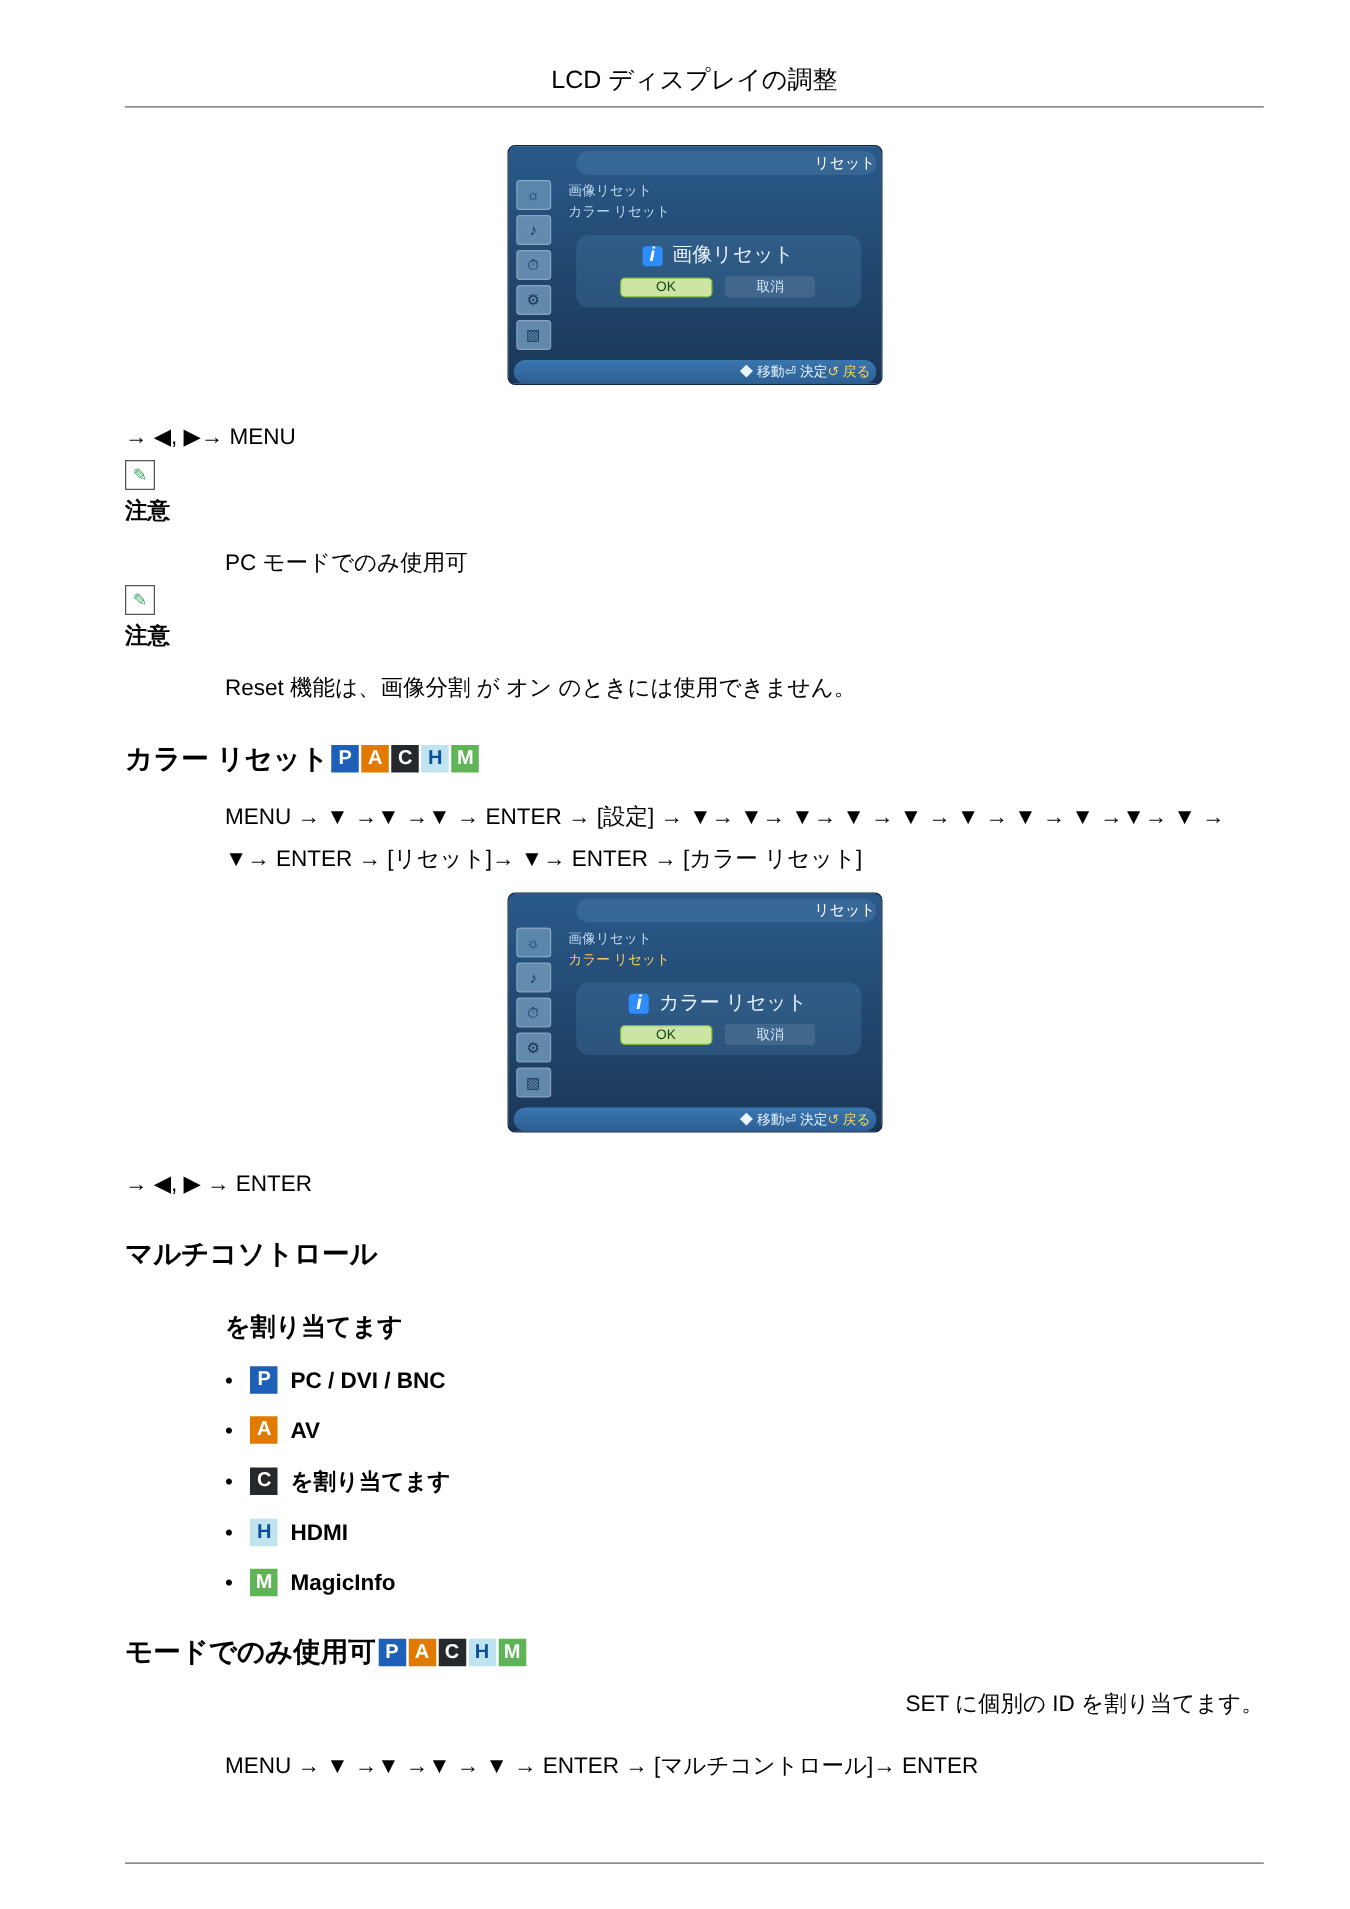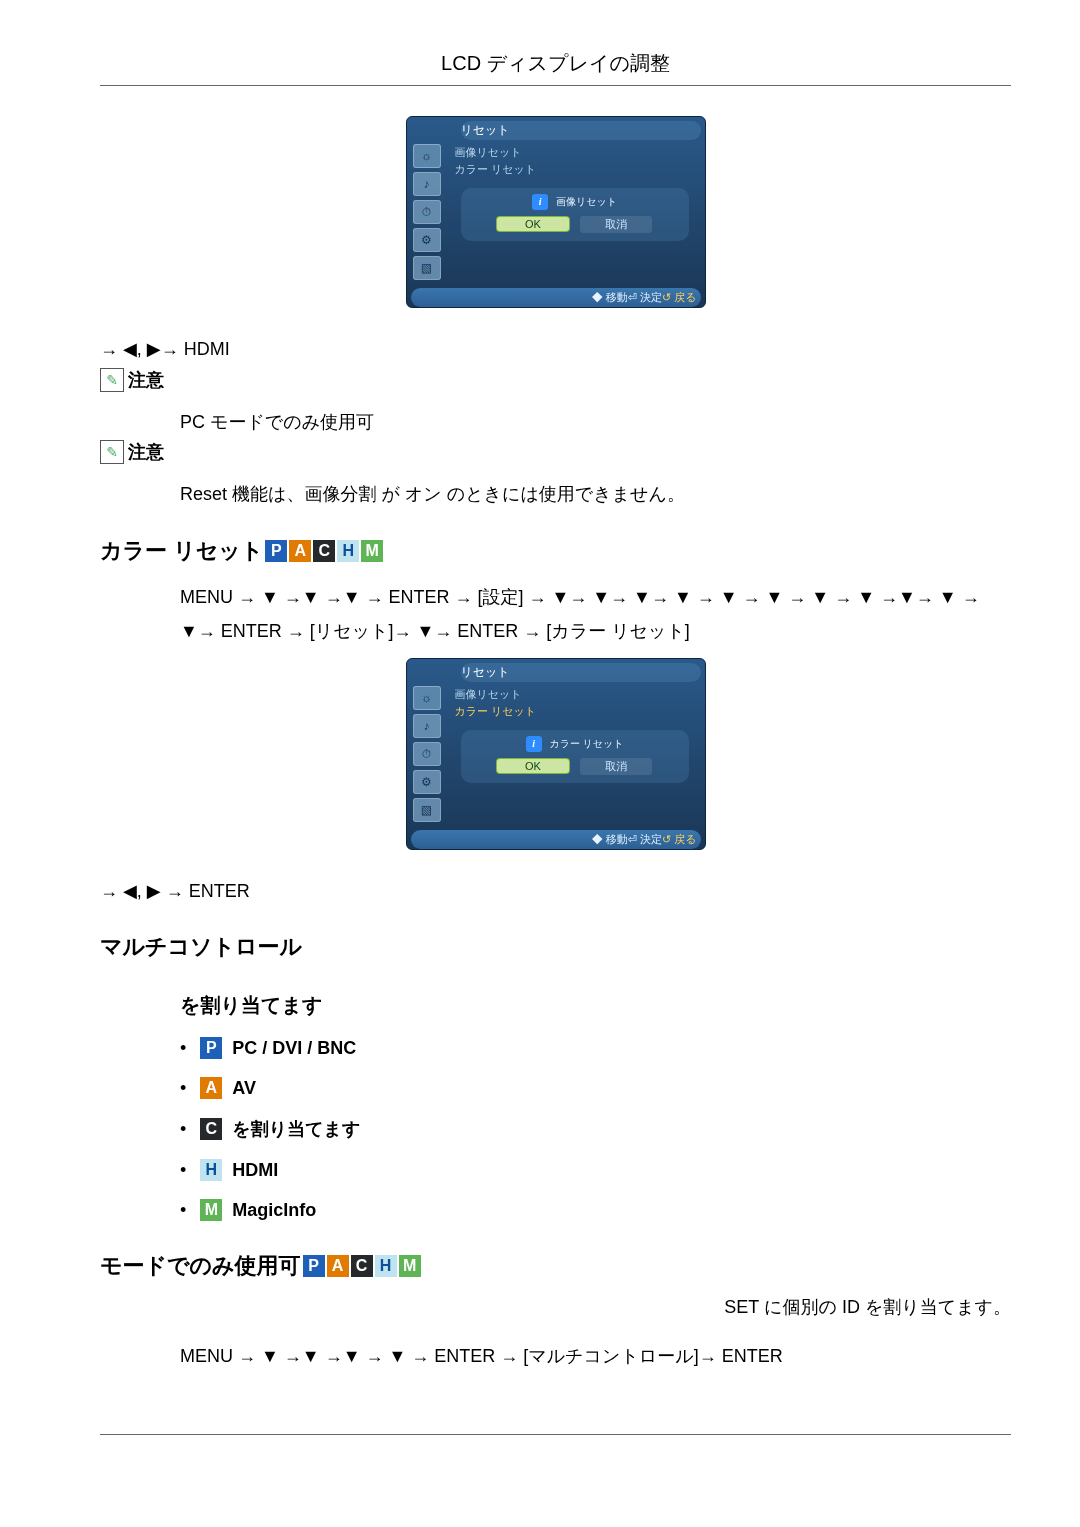--- a/index.html
+++ b/index.html
@@ -43,21 +43,21 @@
     border-radius: 6px;
     color: #cfe6ff;
     text-align: left;
     font-size: 12px;
     padding: 4px 4px 0 4px;
   }
   .osd-titlebar {
     margin-left: 50px;
     background: rgba(100,150,200,.25);
     border-radius: 14px;
-    text-align: left;
+    text-align: right;
     padding: 1px 0;
     color: #fff;
     font-size: 12px;
     font-family: Liberation Serif, serif;
   }
   .osd-body { display: flex; }
   .osd-side {
     width: 36px;
     display: flex;
     flex-direction: column;
@@ -75,21 +75,21 @@
   .osd-icon.dim { opacity: .85; background:#6f97b8; }
   .osd-main { flex: 1; padding: 4px 6px 0 2px; }
   .osd-line { font-size: 11px; color:#bcd9f1; padding:1px 0; }
   .osd-line.hl { color: #ffd05a; }
   .osd-popup {
     margin: 10px 6px 8px 6px;
     background: rgba(90,150,200,.22);
     border-radius: 10px;
     padding: 6px 8px 8px 8px;
   }
-  .osd-popup-title { text-align:center; color:#e8f4ff; font-size:10px; margin-bottom:6px;font-family:Liberation Serif, serif; }
+  .osd-popup-title { text-align:center; color:#e8f4ff; font-size:16px; margin-bottom:6px; }
   .osd-popup-title .i-icon {
     display:inline-block; width:16px; height:16px; line-height:16px;
     text-align:center; border-radius:3px; background:#2e8cff; color:#fff;
     margin-right:8px; font-weight:bold; font-style: italic;
   }
   .osd-btnrow { text-align:center; }
   .osd-btn {
     display:inline-block; min-width:60px; padding:1px 6px;
     border-radius:3px; font-size:11px; margin:0 4px;
     background: rgba(255,255,255,.1); color:#cfe6ff;
@@ -102,21 +102,21 @@
     display:flex; justify-content:flex-end;
     padding:2px 4px; font-size:11px; color:#e8f4ff;
   }
   .osd-footer span { }
   .osd-footer .ret { color:#ffd05a; }
 
   
   .indent { margin-left: 80px; }
   .nav-line { margin: 8px 0; }
   .arrow { font-family: sans-serif; }
-  .note-line { display:flex; align-items:center; gap:4px; margin:4px 0 18px 0; }
+  .note-line { display:flex; align-items:flex-start; gap:4px; margin:4px 0 18px 0;flex-direction:column; }
   .note-icon {
     width:22px; height:22px; border:1px solid #555; background:#fff;
     display:inline-flex; align-items:center; justify-content:center;
     font-size:14px; color:#4a6;
   }
   .note-icon::before { content:"✎"; }
   .bold { font-weight: bold; }
 
   .section-h3 {
     font-size: 22px;
@@ -178,21 +178,21 @@
         </div>
       </div>
       <div class="osd-footer">
         <span>◆ 移動</span>
         <span>⏎ 決定</span>
         <span class="ret">↺ 戻る</span>
       </div>
     </div>
   </div>
 
-  <div class="indent nav-line arrow">→ ◀,  ▶→ HDMI</div>
+  <div class="indent nav-line arrow">→ ◀,  ▶→ MENU</div>
   <div class="indent note-line">
     <span class="note-icon"></span>
     <span class="bold">注意</span>
   </div>
 
   <div class="indent">PC モードでのみ使用可</div>
   <div class="indent note-line" style="margin-top:6px;">
     <span class="note-icon"></span>
     <span class="bold">注意</span>
   </div>

